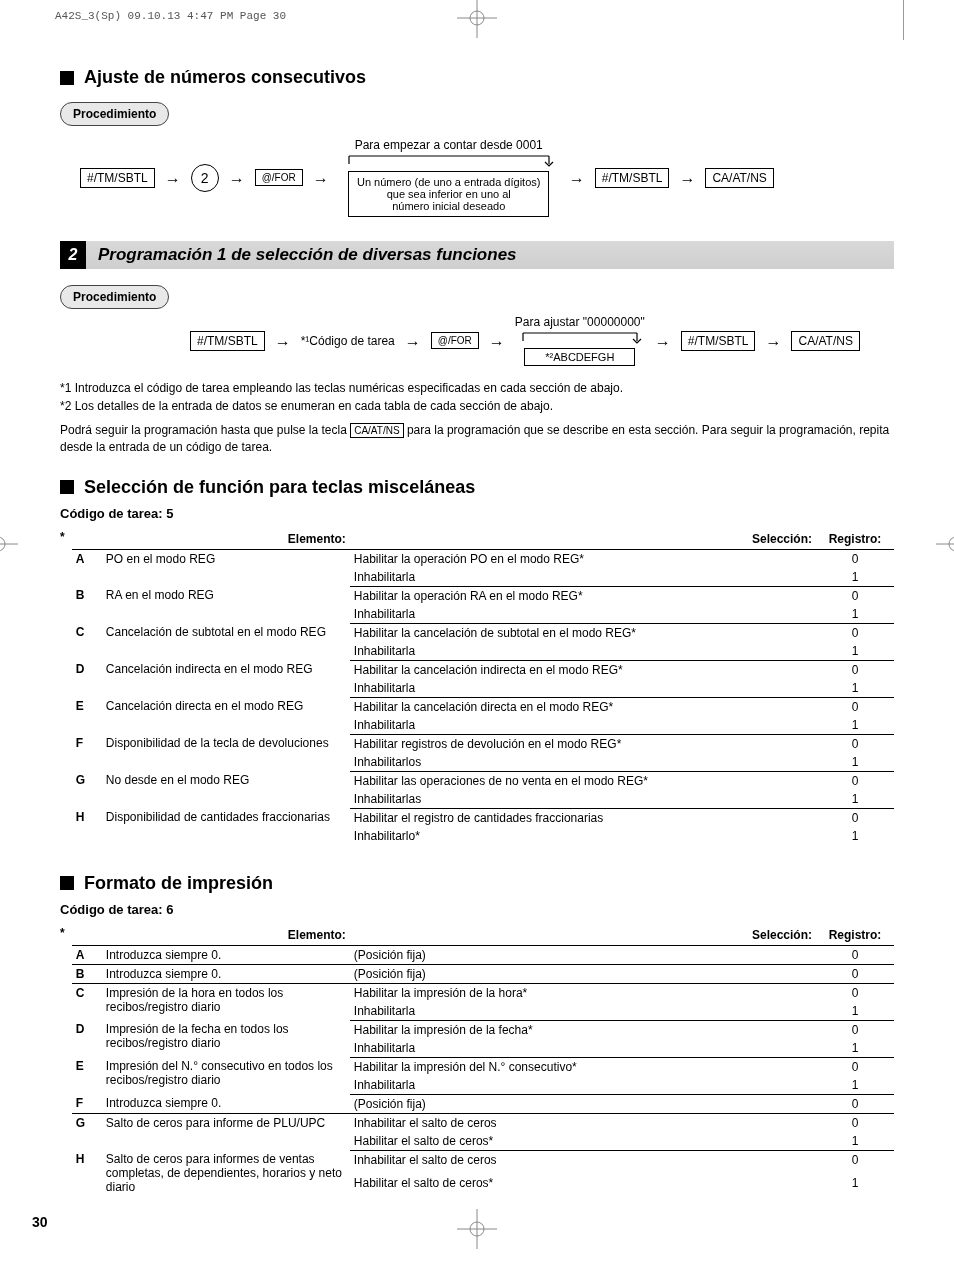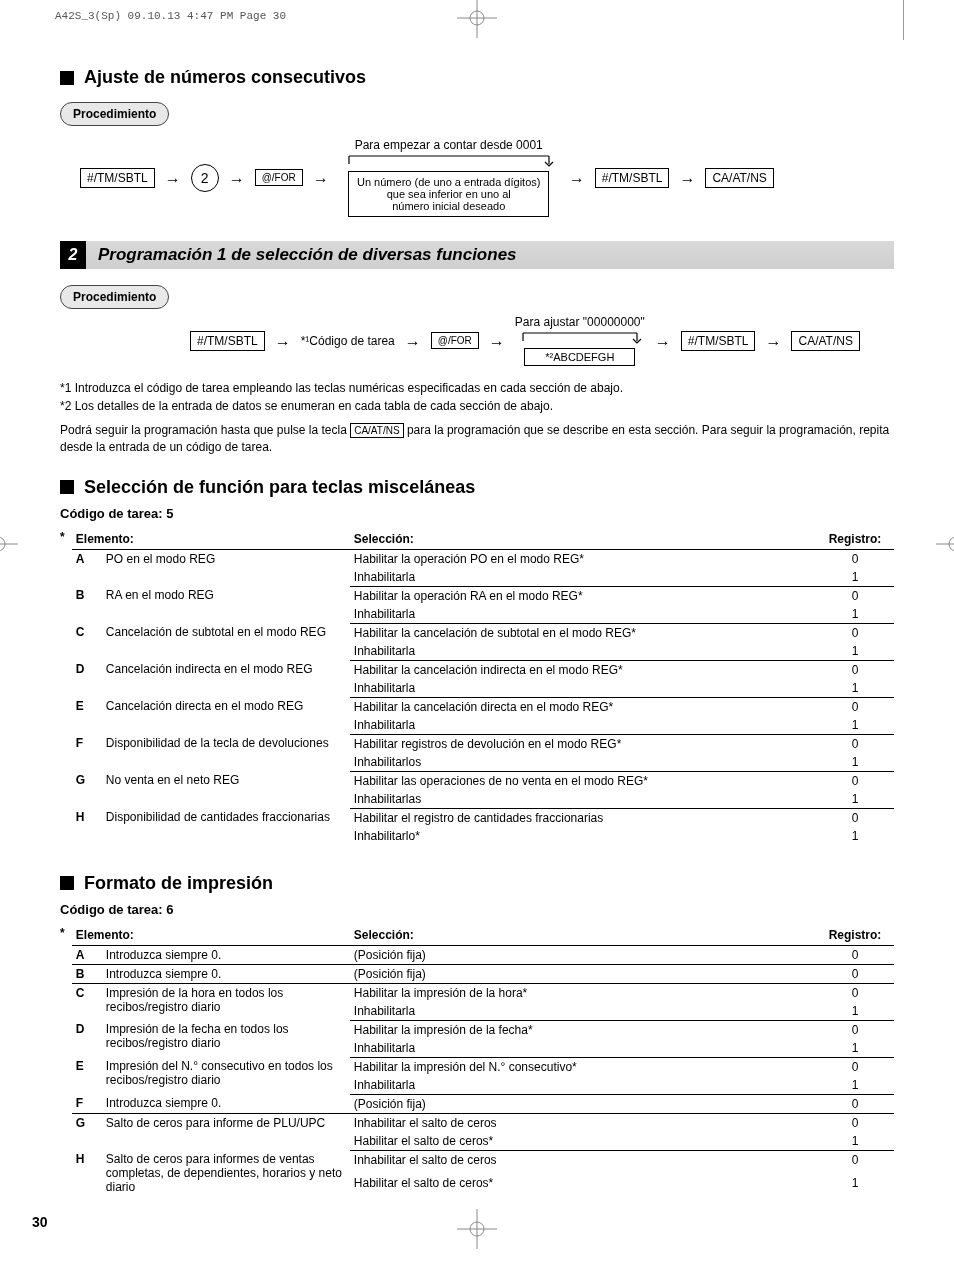--- a/index.html
+++ b/index.html
@@ -162,21 +162,21 @@
   }
   .indent { margin-left: 15px; }
 
   table.opts {
     width: 100%;
     border-collapse: collapse;
     font-size: 12px;
     margin: 2px 0 6px 0;
   }
   table.opts th {
-    text-align: left;
+    text-align: right;
     font-weight: bold;
     padding: 3px 4px;
     border-bottom: 1px solid #000;
   }
   table.opts th.reg, table.opts td.reg {
     text-align: center;
     width: 70px;
   }
   table.opts td {
     padding: 2px 4px;
@@ -395,21 +395,21 @@
             <td rowspan="2" style="width: 240px;">Disponibilidad de la tecla de devoluciones</td>
             <td>Habilitar registros de devolución en el modo REG*</td>
             <td class="reg">0</td>
           </tr>
           <tr class="sep">
             <td>Inhabilitarlos</td>
             <td class="reg">1</td>
           </tr>
           <tr>
             <td class="letter" rowspan="2">G</td>
-            <td rowspan="2" style="width: 240px;">No venta en el neto REG</td>
+            <td rowspan="2" style="width: 240px;">No desde en el modo REG</td>
             <td>Habilitar las operaciones de no venta en el modo REG*</td>
             <td class="reg">0</td>
           </tr>
           <tr class="sep">
             <td>Inhabilitarlas</td>
             <td class="reg">1</td>
           </tr>
           <tr>
             <td class="letter" rowspan="2">H</td>
             <td rowspan="2" style="width: 240px;">Disponibilidad de cantidades fraccionarias</td>

